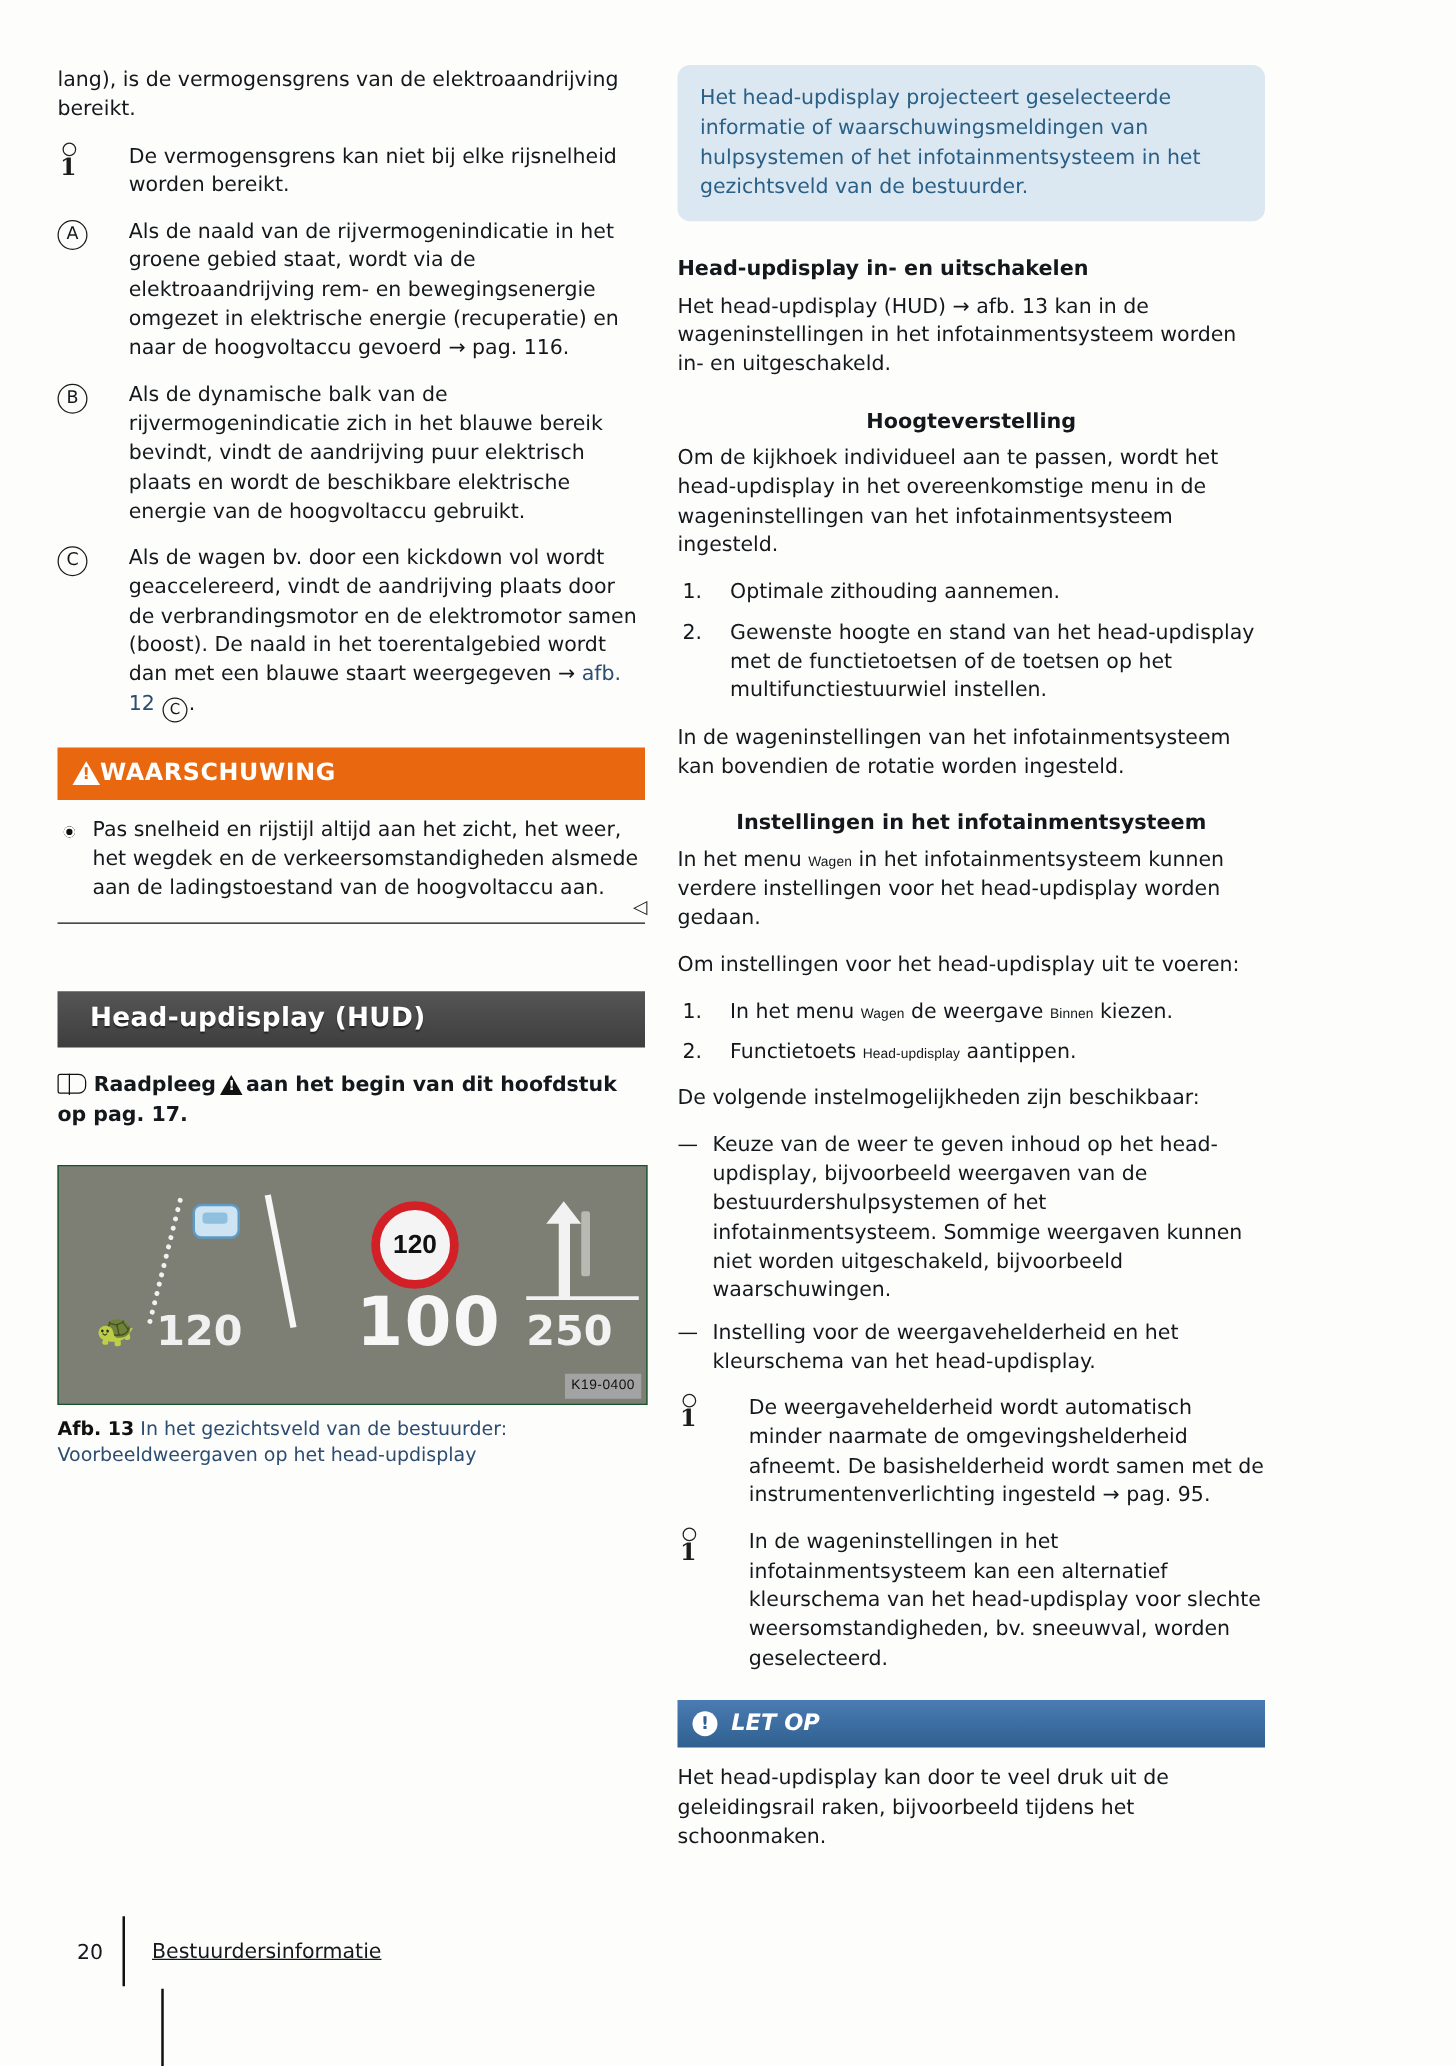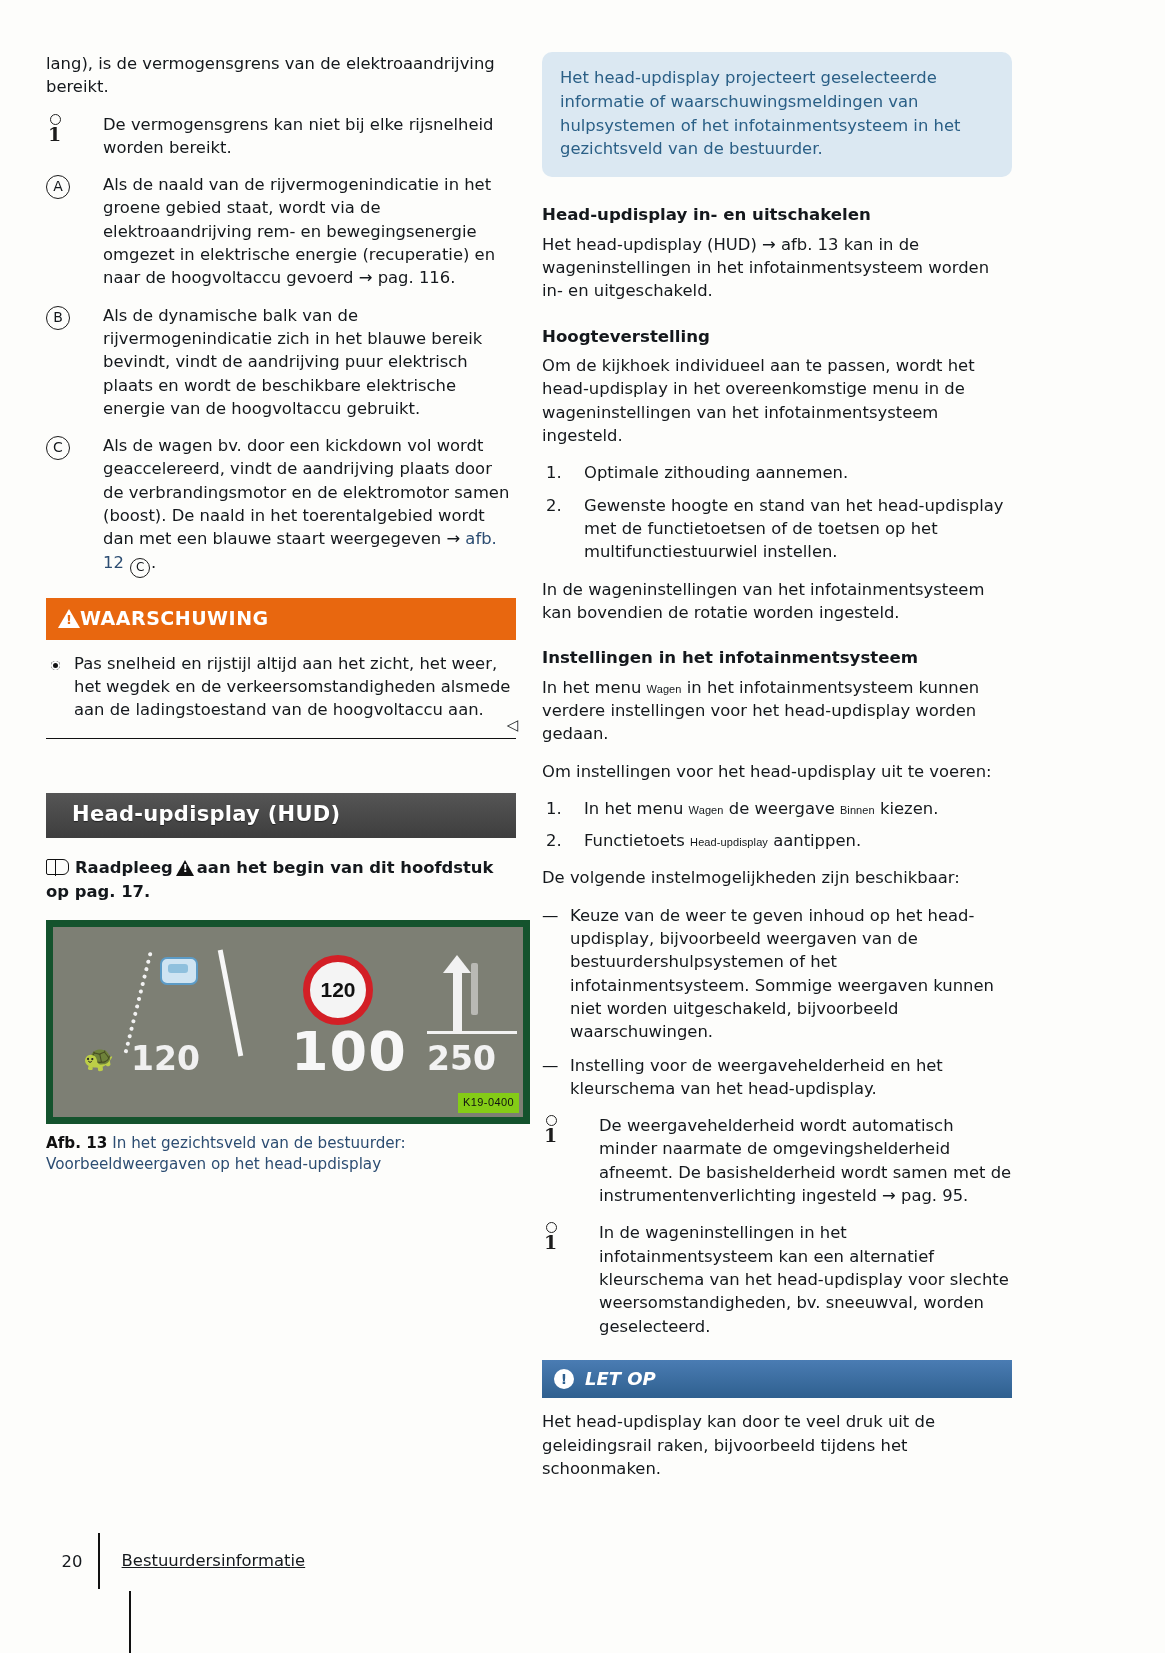--- a/index.html
+++ b/index.html
@@ -157,26 +157,26 @@
     border-bottom:16px solid #111;
     position:relative;vertical-align:-3px;margin:0 3px;
   }
   .tri-inline:after{
     content:"!";position:absolute;left:-2px;top:3px;color:#fff;
     font-size:11px;line-height:11px;font-weight:bold;
   }
 
   
   .figure{
-    margin-top:16px;
+    margin-top:28px;
     width:470px;height:190px;
     background:#7d7f74;
     position:relative;
     overflow:hidden;
-    border:7px solid #14532d;
+    border:1px solid #14532d;
   }
   .fig-road{
     position:absolute;left:55px;top:18px;
     width:180px;height:110px;
   }
   .lane-l{
     position:absolute;left:28px;top:6px;width:2px;height:104px;
     background:transparent;
     transform:rotate(14deg);
     border-left:4px dotted #f2f2f2;
@@ -234,21 +234,21 @@
   }
   .hud-dist{
     position:absolute;left:374px;bottom:34px;
     font-size:33px;font-weight:bold;color:#f2f2f2;
   }
   .hud-dist .bar{
     display:block;border-top:3px solid #f2f2f2;margin-bottom:2px;width:90px;
   }
   .fig-code{
     position:absolute;right:4px;bottom:4px;
-    background:#84cc16;color:#111;
+    background:#a3a3a3;color:#111;
     font-size:11px;padding:2px 5px;
     font-family:"Liberation Sans", sans-serif;
     letter-spacing:.4px;
   }
   .fig-caption{
     margin-top:9px;font-size:15.2px;line-height:1.4;
   }
   .fig-caption b{font-weight:bold;color:#111;}
   .fig-caption .cap-body{color:#2c4d72;}
 
@@ -257,21 +257,21 @@
     background:#dbe8f2;
     border-radius:10px;
     padding:14px 18px 16px 18px;
     color:#2a5f86;
     font-size:16.4px;line-height:1.45;
     margin-bottom:26px;
   }
   h3.sub{
     font-size:16.6px;font-weight:bold;margin:0 0 6px 0;
   }
-  h3.sub.spaced{margin-top:22px;}
+  h3.sub.spaced{margin-top:22px;text-align:center;}
 
   ol.numbered{
     margin:0 0 14px 0;padding:0;list-style:none;counter-reset:n;
   }
   ol.numbered li{
     position:relative;padding-left:42px;margin-bottom:9px;counter-increment:n;
   }
   ol.numbered li:before{
     content:counter(n) ".";
     position:absolute;left:4px;top:0;font-size:16.4px;

